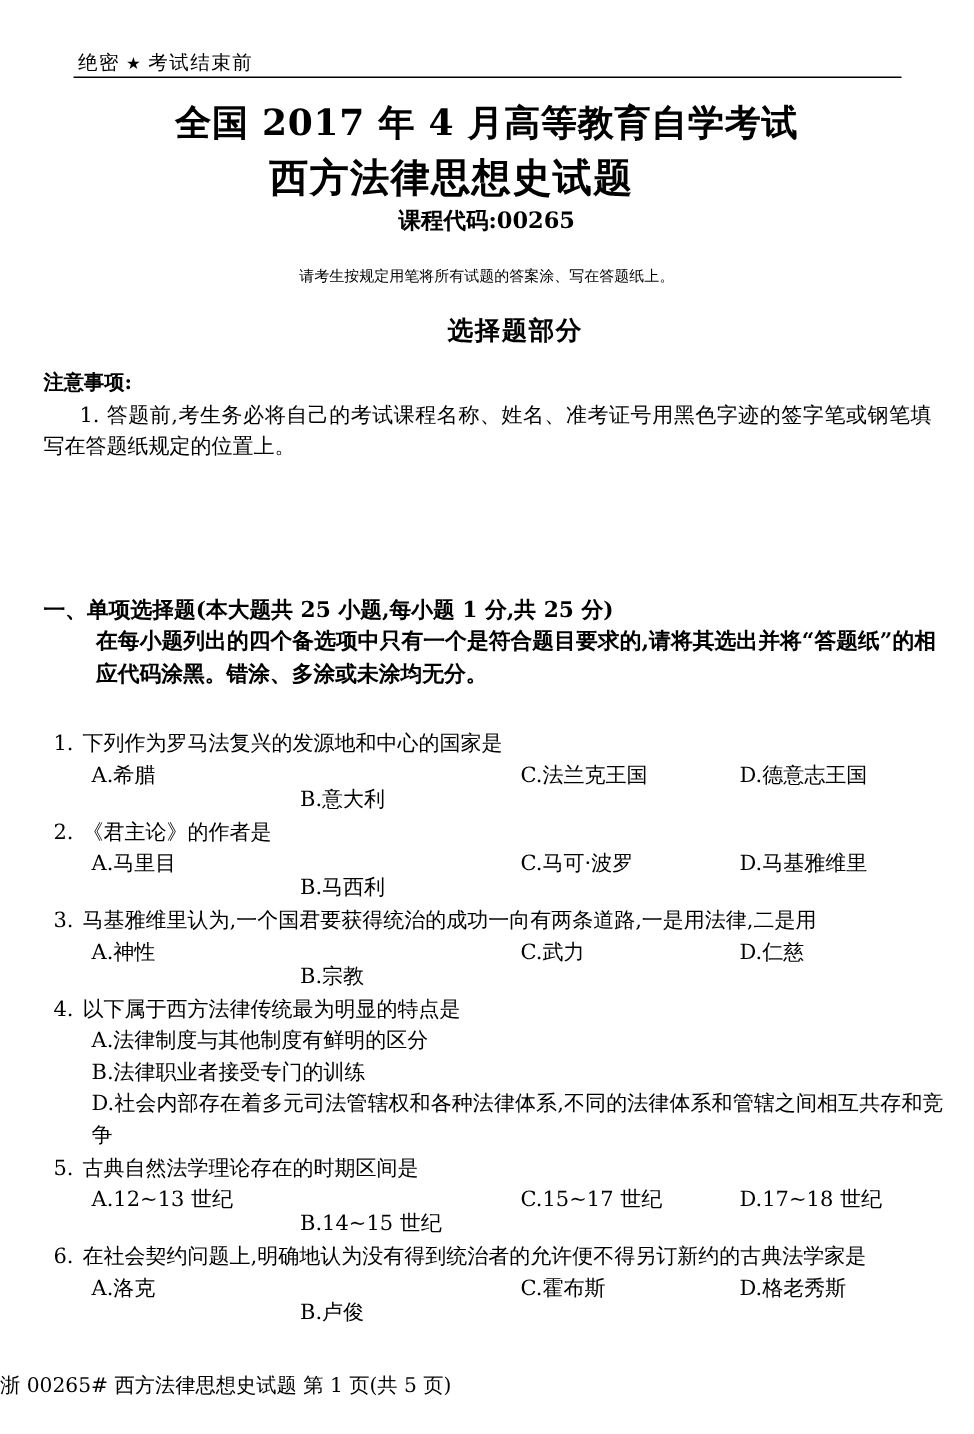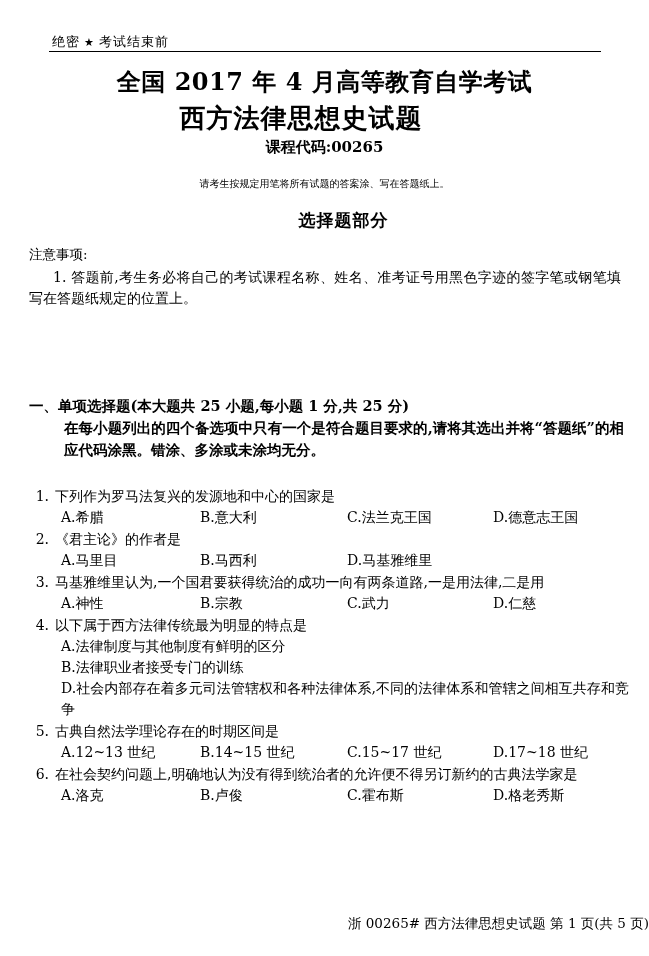--- a/index.html
+++ b/index.html
@@ -87,21 +87,21 @@
     font-size: 17px;
     font-weight: bold;
     letter-spacing: 1px;
     padding-left: 19px;
   }
   .notes-head {
     position: absolute;
     top: 246px;
     left: 29px;
     font-size: 13.5px;
-    font-weight: normal;
+    font-weight: bold;
   }
   .note {
     position: absolute;
     left: 29px;
     width: 592px;
     font-size: 14px;
     line-height: 21px;
     text-align: justify;
   }
   .note1 { top: 267px; }
@@ -155,36 +155,36 @@
   }
   .opts-row {
     display: flex;
     line-height: 21px;
     padding-left: 32px;
   }
   .opt {
     flex: 0 0 auto;
   }
   .opt.w1 { width: 139px; }
-  .opt.w2 { width: 147px; }
+  .opt.w2 { width: 147px; margin-top: 16px; }
   .opt.w3 { width: 146px; }
   .opts-stack {
     padding-left: 32px;
     line-height: 21px;
   }
   .opts-stack .opt-line {
     text-align: justify;
   }
 
   .footer {
     position: absolute;
     top: 915px;
     left: 0;
     width: 649px;
-    text-align: right;
+    text-align: left;
     font-size: 13.5px;
   }
 </style>
 </head>
 <body>
 
 <div class="page">
 
   <div class="secrecy">
     <span>绝密</span><span class="star">★</span><span>考试结束前</span>
@@ -221,20 +221,21 @@
     </div>
 
     <div class="q">
       <div class="q-stem">
         <span class="q-num">2.</span>
         <span class="q-text">《君主论》的作者是</span>
       </div>
       <div class="opts-row">
         <span class="opt w1">A.马里目</span>
         <span class="opt w2">B.马西利</span>
+        <span class="opt w3">C.马可·波罗</span>
         <span class="opt">D.马基雅维里</span>
       </div>
     </div>
 
     <div class="q">
       <div class="q-stem">
         <span class="q-num">3.</span>
         <span class="q-text">马基雅维里认为,一个国君要获得统治的成功一向有两条道路,一是用法律,二是用</span>
       </div>
       <div class="opts-row">

